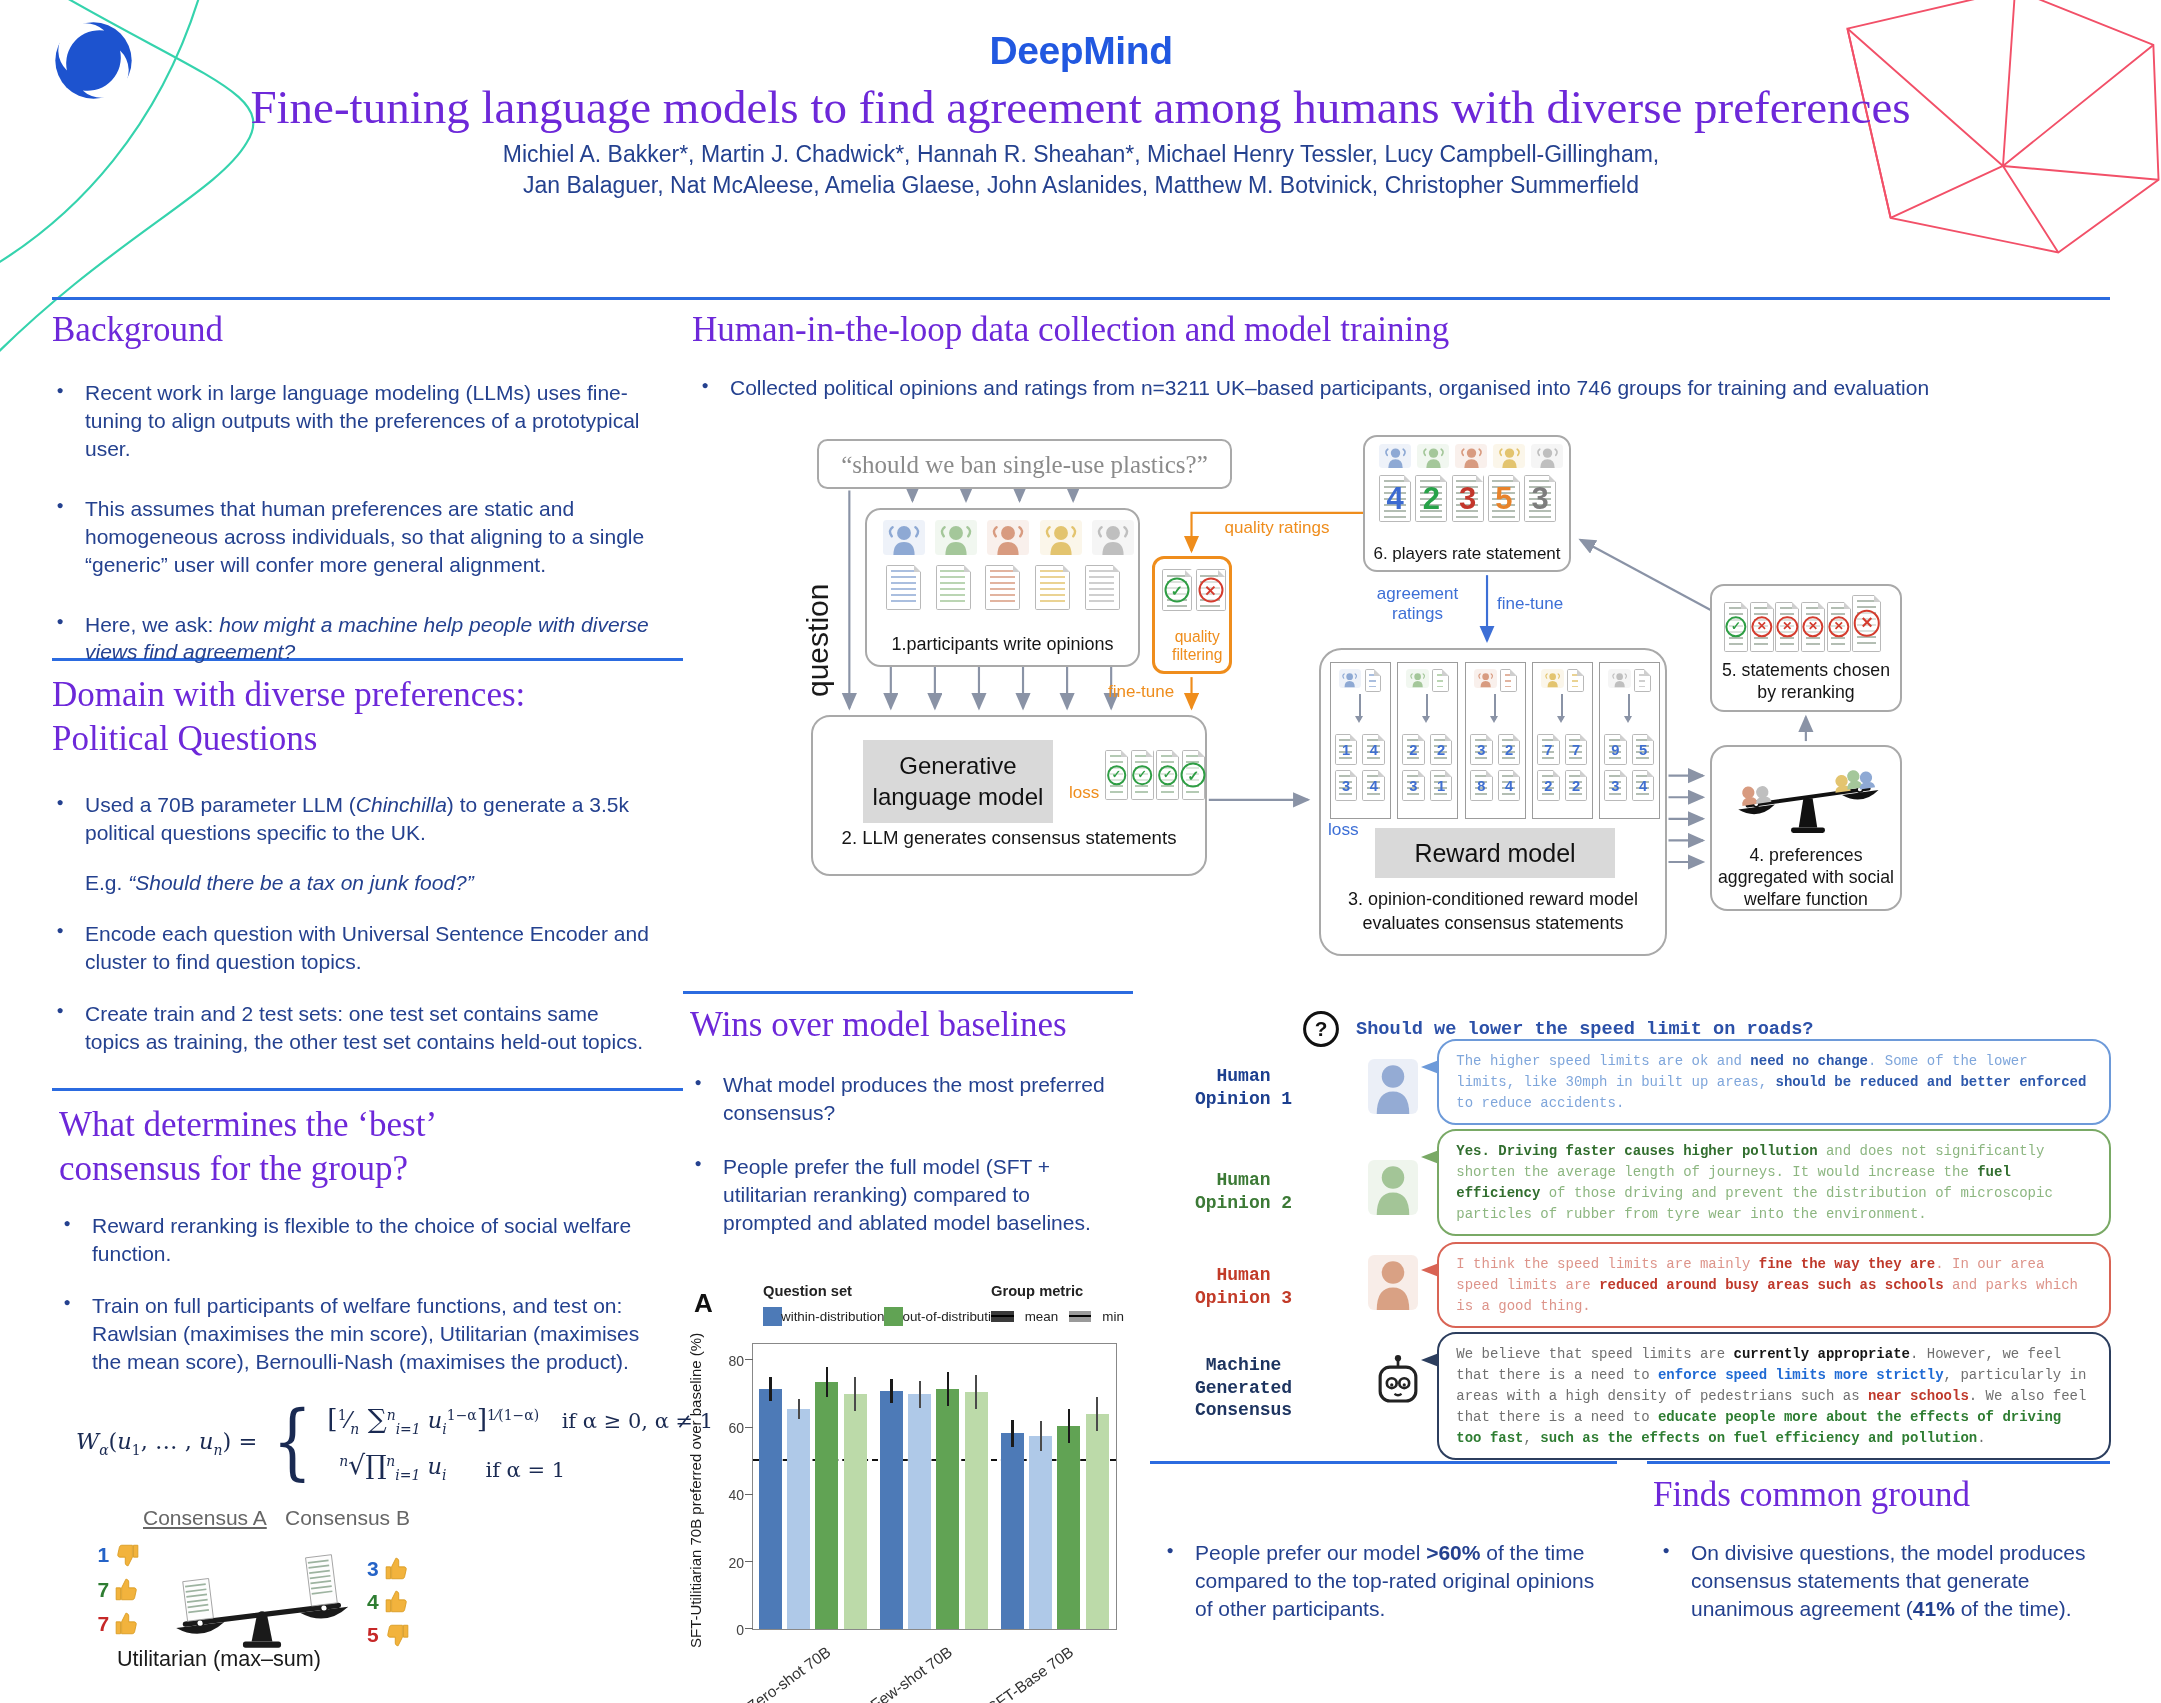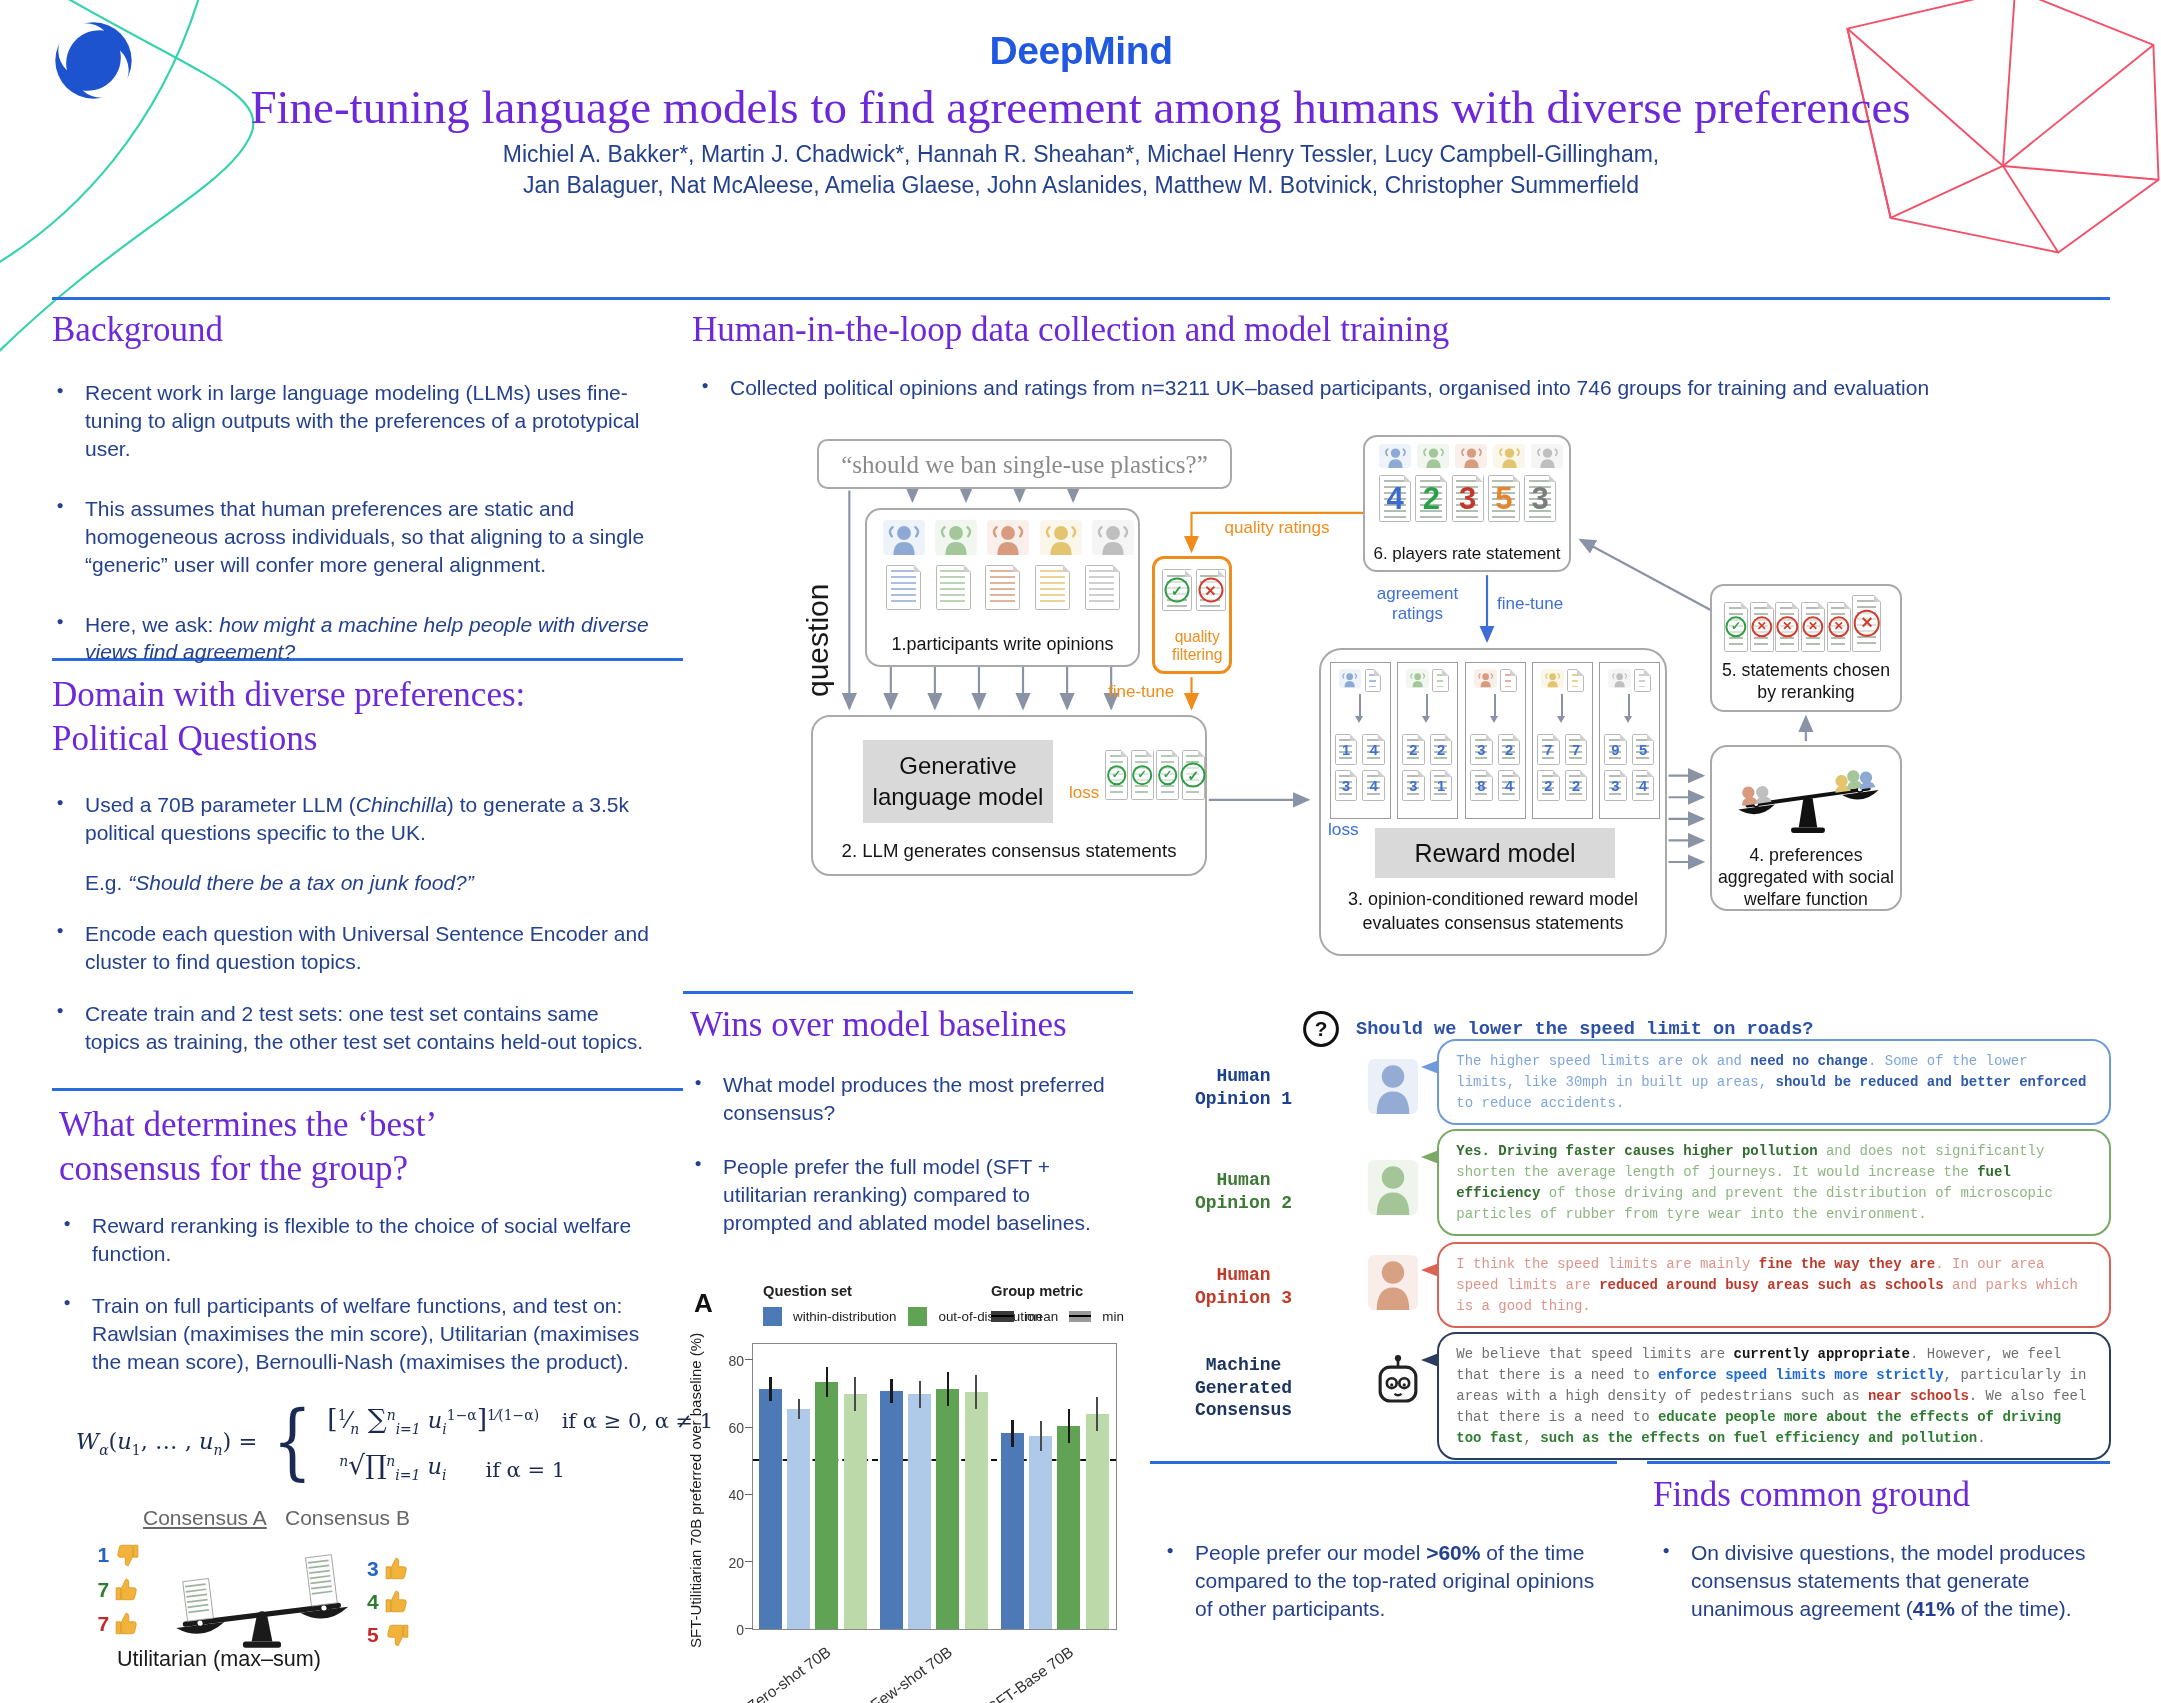--- a/index.html
+++ b/index.html
@@ -352,21 +352,21 @@
             <span class="dmark ok" style="width:15.6px;height:15.6px;font-size:11.2px">✓</span>
           </div>
           <div class="doc" style="width:23px;height:50px;--lc:#9bb89b">
             <span class="dmark ok" style="width:15.6px;height:15.6px;font-size:11.2px">✓</span>
           </div>
           <div class="doc" style="width:23px;height:50px;--lc:#9bb89b">
             <span class="dmark ok" style="width:21px;height:21px;font-size:14.7px">✓</span>
           </div>
         </div>
       <div class="abs orange" style="left:256px;top:66px;font-size:17px;">loss</div>
-      <div class="dlab" style="bottom:12px;font-size:18.6px;">2. LLM generates consensus statements</div>
+      <div class="dlab" style="bottom:25px;font-size:18.6px;">2. LLM generates consensus statements</div>
     </div>
 
     <div class="dbx" style="left:559px;top:5.2px;width:208px;height:137px;border-radius:14px;">
       <div id="b6persons" style="position:absolute;left:14px;top:7px;display:flex;gap:6px;">
           <div class="pic" style="width:32px;height:24px;background:#8ea9d426;display:flex;align-items:flex-end;justify-content:center;">
             <svg width="27" height="21" viewBox="0 0 44 38">
 <path d="M7 15 Q2 8 8 4" fill="none" stroke="#8ea9d4" stroke-width="3" stroke-linecap="round"></path>
 <path d="M37 15 Q42 8 36 4" fill="none" stroke="#8ea9d4" stroke-width="3" stroke-linecap="round"></path>
 <circle cx="22" cy="11" r="8.5" fill="#8ea9d4"></circle>
               <path d="M9 38 Q9 22 22 22 Q35 22 35 38 Z" fill="#8ea9d4"></path>
@@ -639,21 +639,21 @@
 
   <div class="abs serif" style="left:690px;top:1005px;font-size:35px;">Wins over model baselines</div>
   <ul class="blts bodytxt abs" style="left:692px;top:1071px;width:415px;">
     <li style="margin-bottom:26px;"><span>What model produces the most preferred consensus?</span></li>
     <li><span>People prefer the full model (SFT + utilitarian reranking) compared to prompted and ablated model baselines.</span></li>
   </ul>
 
   <div id="chart">
     <div class="abs" style="left:7px;top:10.4px;font-size:26px;font-weight:800;color:#111;">A</div>
     <div class="abs lgt" style="left:76px;top:5.2px;">Question set</div>
-    <div class="abs" style="left:76px;top:29px;display:flex;align-items:center;gap:12px;">
+    <div class="abs" style="left:76px;top:29px;display:flex;align-items:center;">
       <span class="lsw" style="background:#4d7ab7;"></span>
         <span class="lgi" style="margin-left:-7px;">within-distribution</span>
       <span class="lsw" style="background:#61a354;"></span>
         <span class="lgi" style="margin-left:-7px;">out-of-distribution</span>
     </div>
     <div class="abs lgt" style="left:304px;top:5.2px;">Group metric</div>
     <div class="abs" style="left:304px;top:31px;display:flex;align-items:center;gap:10.4px;">
       <span class="lswm" style="background:#3a3a3a;"></span>
         <span class="lgi" style="margin-left:-5.2px;">mean</span>
       <span class="lswm" style="background:#9a9a9a;"></span>

